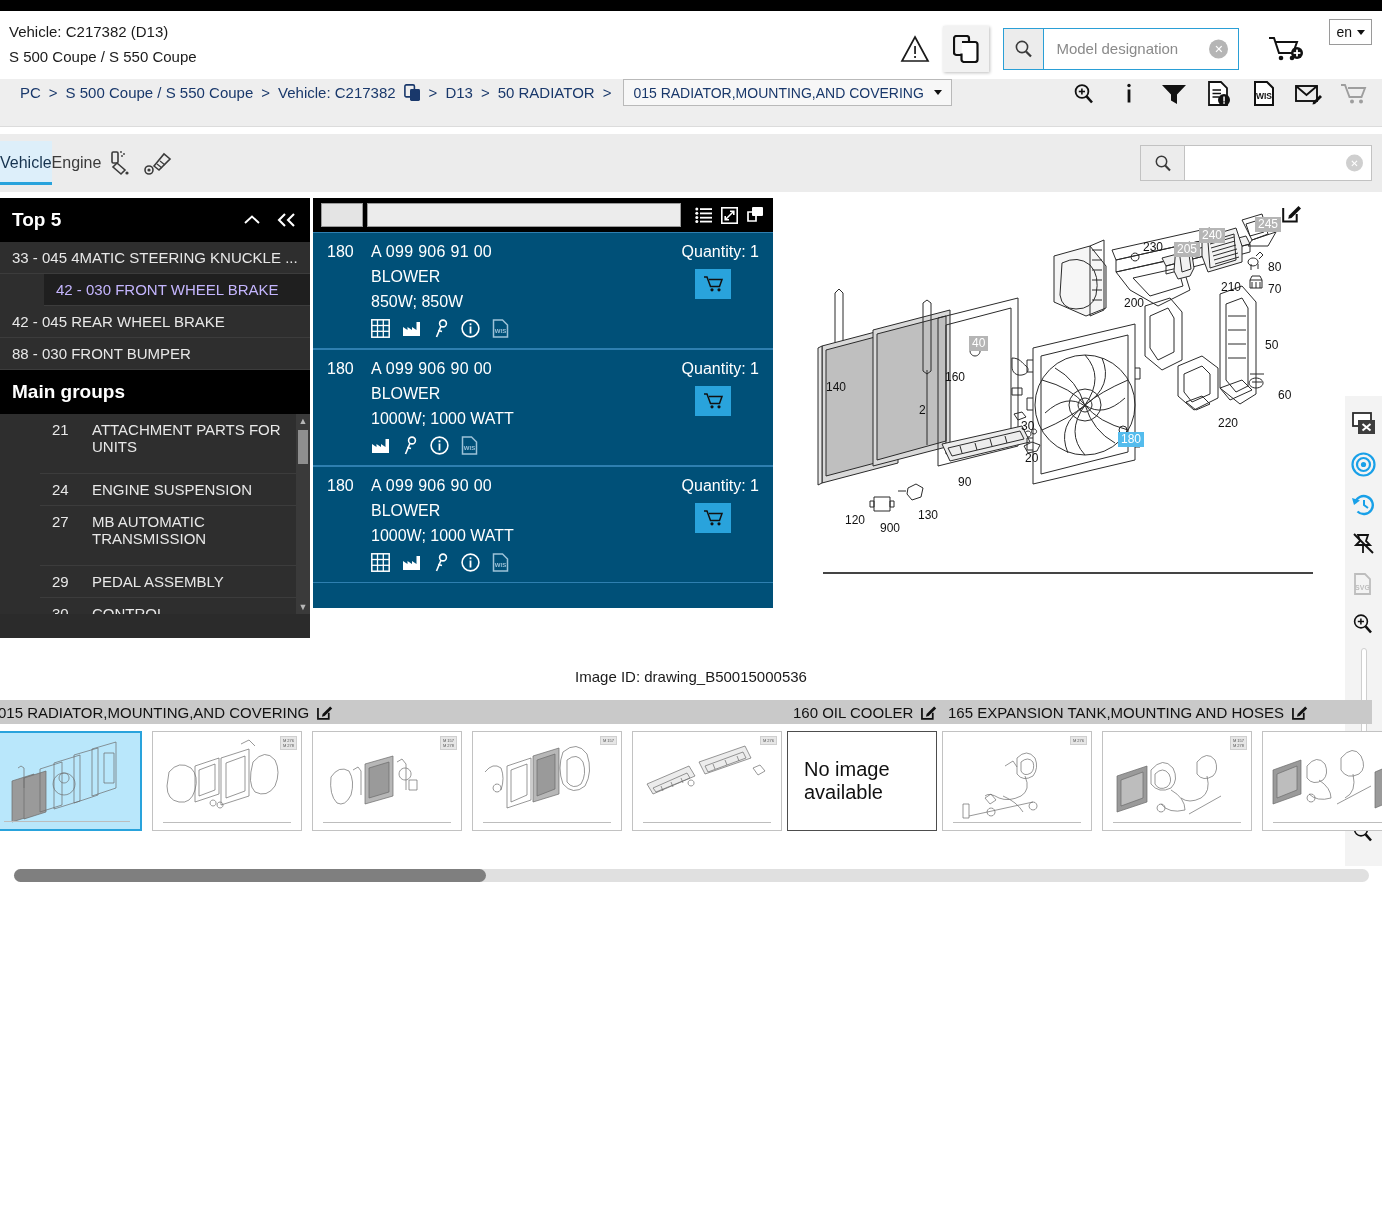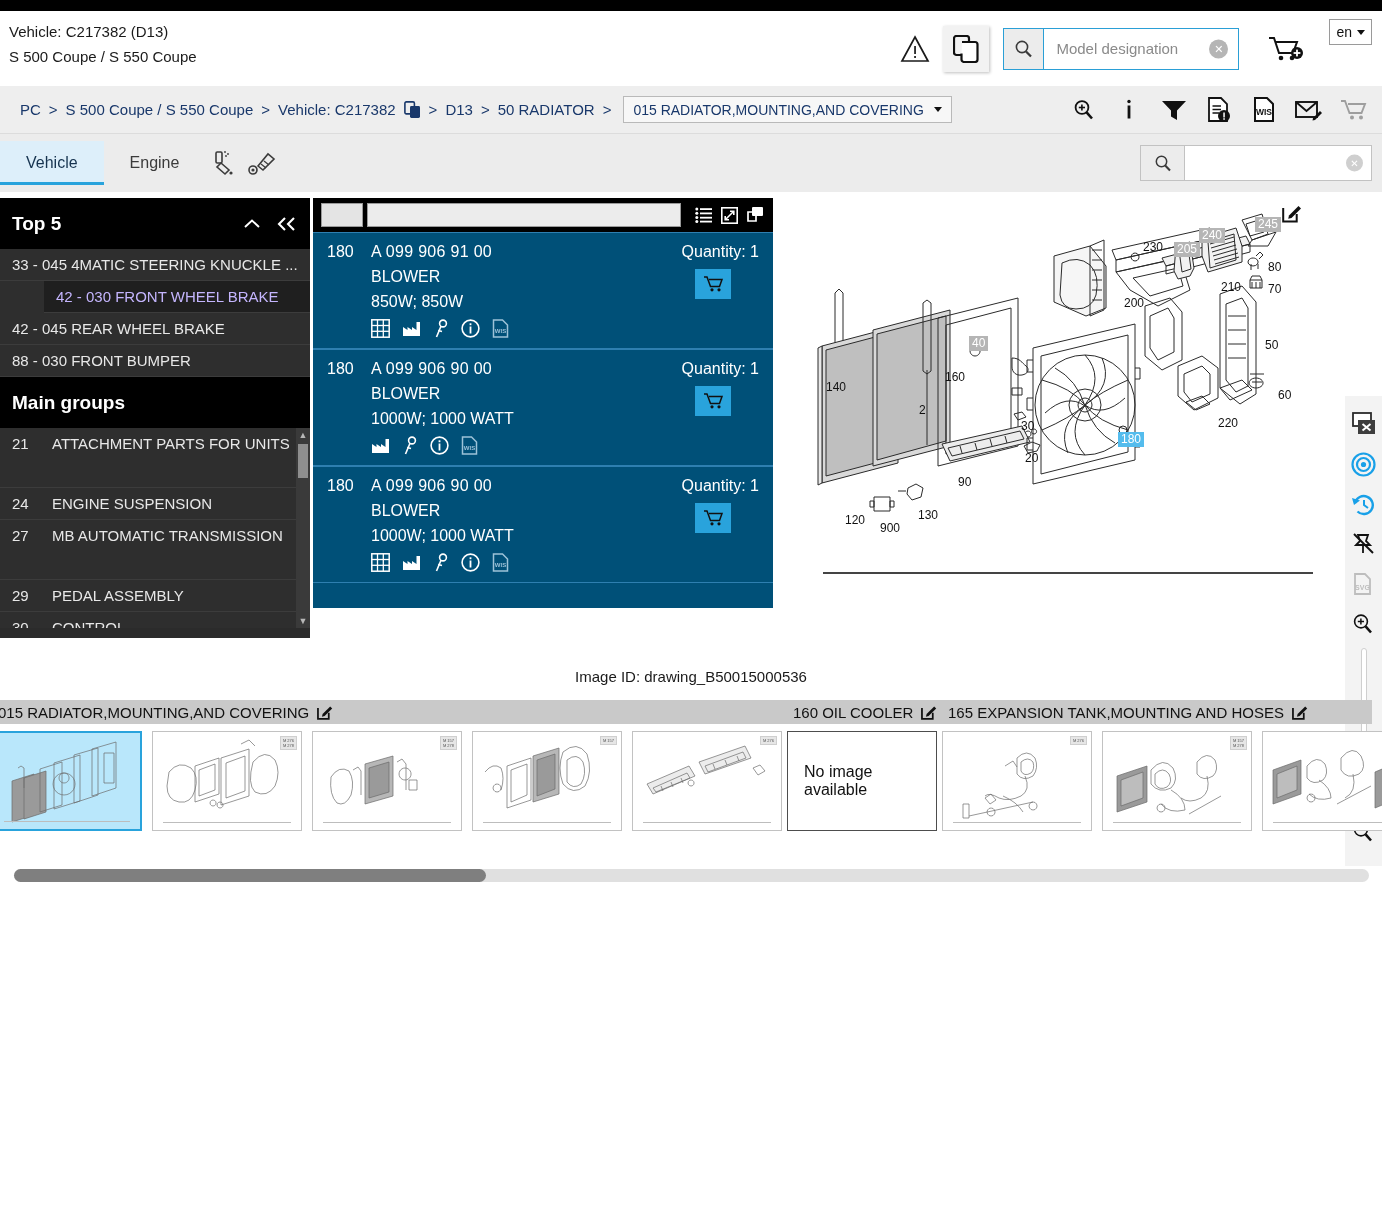--- a/index.html
+++ b/index.html
@@ -54,42 +54,42 @@
   .cart-hdr { margin-left: 22px; width: 50px; display: flex; align-items: center; justify-content: center; }
   .lang-sel {
     margin-left: 18px; margin-right: 10px; border: 1px solid #9a9a9a; background: #fff;
     height: 26px; padding: 0 6px; font-size: 14px; color: #111;
     display: flex; align-items: center; gap: 5px; align-self: flex-start; margin-top: 8px;
   }
   .caret-dn { width: 0; height: 0; border-left: 4px solid transparent; border-right: 4px solid transparent; border-top: 5px solid #111; }
 
   
   .crumb-bar {
-    position: absolute; left: 0; top: 86px; width: 1382px; height: 48px;
+    position: absolute; left: 0; top: 79px; width: 1382px; height: 48px;
     background: #eeeeee; border-bottom: 1px solid #dcdcdc;
-    display: flex; align-items: center;
+    display: flex; align-items: flex-start;
   }
   .crumbs { display: flex; align-items: center; padding-left: 20px; gap: 8px; }
   .crumb { font-size: 15px; color: #19386b; white-space: nowrap; }
   .crumb-sep { font-size: 15px; color: #19386b; }
   .crumb-chip {
     border: 1px solid #b9b9b9; background: #f7f7f7; height: 27px;
     display: flex; align-items: center; gap: 10px; padding: 0 9px;
     font-size: 14px; color: #19386b; margin-left: 4px;
   }
   .crumb-tools { margin-left: auto; display: flex; align-items: center; gap: 17px; padding-right: 14px; }
   .ctool { width: 28px; height: 30px; display: flex; align-items: center; justify-content: center; }
 
   
   .tab-row {
     position: absolute; left: 0; top: 134px; width: 1382px; height: 58px;
     background: #ececec; display: flex; align-items: center;
   }
   .tab {
-    height: 44px; display: flex; align-items: center; padding: 0 26px;
+    height: 44px; display: flex; align-items: center; padding: 0 0;
     font-size: 16px; color: #3b3b3b; position: relative;
   }
   .tab.active { background: #ddeffa; color: #16334f; }
   .tab.active::after {
     content: ""; position: absolute; left: 0; right: 0; bottom: 0; height: 3px; background: #29a3dc;
   }
   .tab .tcaret { margin-left: 8px; width: 0; height: 0; border-left: 5px solid transparent; border-right: 5px solid transparent; border-top: 6px solid #3b3b3b; }
   .tab-ico { width: 38px; height: 40px; display: flex; align-items: center; justify-content: center; }
   .tab-search {
     margin-left: auto; margin-right: 10px; width: 232px; height: 36px;
@@ -98,35 +98,35 @@
   .tab-search .ts-btn { width: 44px; background: #ececec; border-right: 1px solid #c2c2c2; display: flex; align-items: center; justify-content: center; }
   .tab-search .ts-field { flex: 1; position: relative; display: flex; align-items: center; padding-left: 8px; font-size: 14px; color: #333; }
   .ts-clear { position: absolute; right: 8px; top: 50%; transform: translateY(-50%); width: 17px; height: 17px; border-radius: 50%; background: #cfcfcf; color: #fff; font-size: 10px; display: flex; align-items: center; justify-content: center; }
 
   
   .workspace { position: absolute; left: 0; top: 198px; width: 1382px; height: 440px; }
 
   
   .sidebar { position: absolute; left: 0; top: 0; width: 310px; height: 440px; background: #2b2b2b; overflow: hidden; }
   .side-hdr {
-    background: #000; color: #fff; height: 51px; display: flex; align-items: center;
+    background: #000; color: #fff; height: 44px; display: flex; align-items: center;
     padding: 18px 12px; font-size: 19px; font-weight: bold;
   }
   .side-hdr .hdr-ctrls { margin-left: auto; display: flex; align-items: center; gap: 14px; }
   .top5-list { background: #2e2e2e; }
   .top5-item {
     height: 32px; display: flex; align-items: center; padding: 0 12px;
     font-size: 15px; color: #e8e8e8; border-bottom: 1px solid #3c3c3c;
     white-space: nowrap; overflow: hidden;
   }
   .top5-item.sel { background: #1f1f1f; color: #c4b5fd; margin-left: 44px; }
   .mg-scroll { position: relative; height: 200px; overflow: hidden; background: #2e2e2e; }
   .mg-item {
     display: flex; align-items: flex-start; padding: 7px 12px 7px 12px;
-    font-size: 15px; color: #e8e8e8; border-bottom: 1px solid #3c3c3c;
+    font-size: 15px; color: #e8e8e8; border-bottom: 1px solid #3c3c3c; margin-left: 40px;
   }
   .mg-item .mg-num { width: 40px; flex: none; }
   .mg-item.tall { min-height: 60px; }
   .mg-sb { position: absolute; right: 0; top: 0; width: 14px; height: 100%; background: #3a3a3a; }
   .mg-sb .arw { height: 14px; display: flex; align-items: center; justify-content: center; color: #b7b7b7; font-size: 9px; }
   .mg-sb .arw.bot { position: absolute; bottom: 0; left: 0; right: 0; }
   .mg-sb .thumb { position: absolute; top: 16px; left: 2px; width: 10px; height: 34px; background: #8e8e8e; }
 
   
   .parts { position: absolute; left: 313px; top: 0; width: 460px; height: 410px; background: #005078; }
@@ -175,21 +175,21 @@
   .group { display: flex; flex-direction: column; }
   .group-hdr {
     background: #c9c9c9; height: 24px; display: flex; align-items: center; gap: 8px;
     padding: 0 6px; font-size: 15px; color: #111; white-space: nowrap;
   }
   .thumbs { display: flex; gap: 10px; padding-top: 7px; }
   .thumb-cell {
     width: 150px; height: 100px; border: 1px solid #c2c2c2; background: #fff; position: relative;
   }
   .thumb-cell.sel { background: #b9e7fb; border: 2px solid #29a3dc; }
-  .thumb-cell.noimg { display: flex; align-items: center; justify-content: center; font-size: 16px; color: #111; border: 1px solid #4d4d4d; padding-left: 16px; }
+  .thumb-cell.noimg { display: flex; align-items: center; justify-content: center; font-size: 20px; color: #111; border: 1px solid #4d4d4d; padding-left: 16px; }
   .thumb-tag {
     position: absolute; right: 4px; top: 4px; background: #e6e6e6; border: 1px solid #cfcfcf;
     font-size: 4px; line-height: 5px; color: #555; padding: 1px 2px;
   }
   .thumb-underline { position: absolute; left: 10px; right: 10px; bottom: 7px; height: 1px; background: #bdbdbd; }
 
   
   .hscroll { position: absolute; left: 14px; top: 869px; width: 1355px; height: 13px; background: #e0e0e0; border-radius: 7px; }
   .hscroll .hthumb { position: absolute; left: 0; top: 0; width: 472px; height: 13px; background: #7f7f7f; border-radius: 7px; }
 

